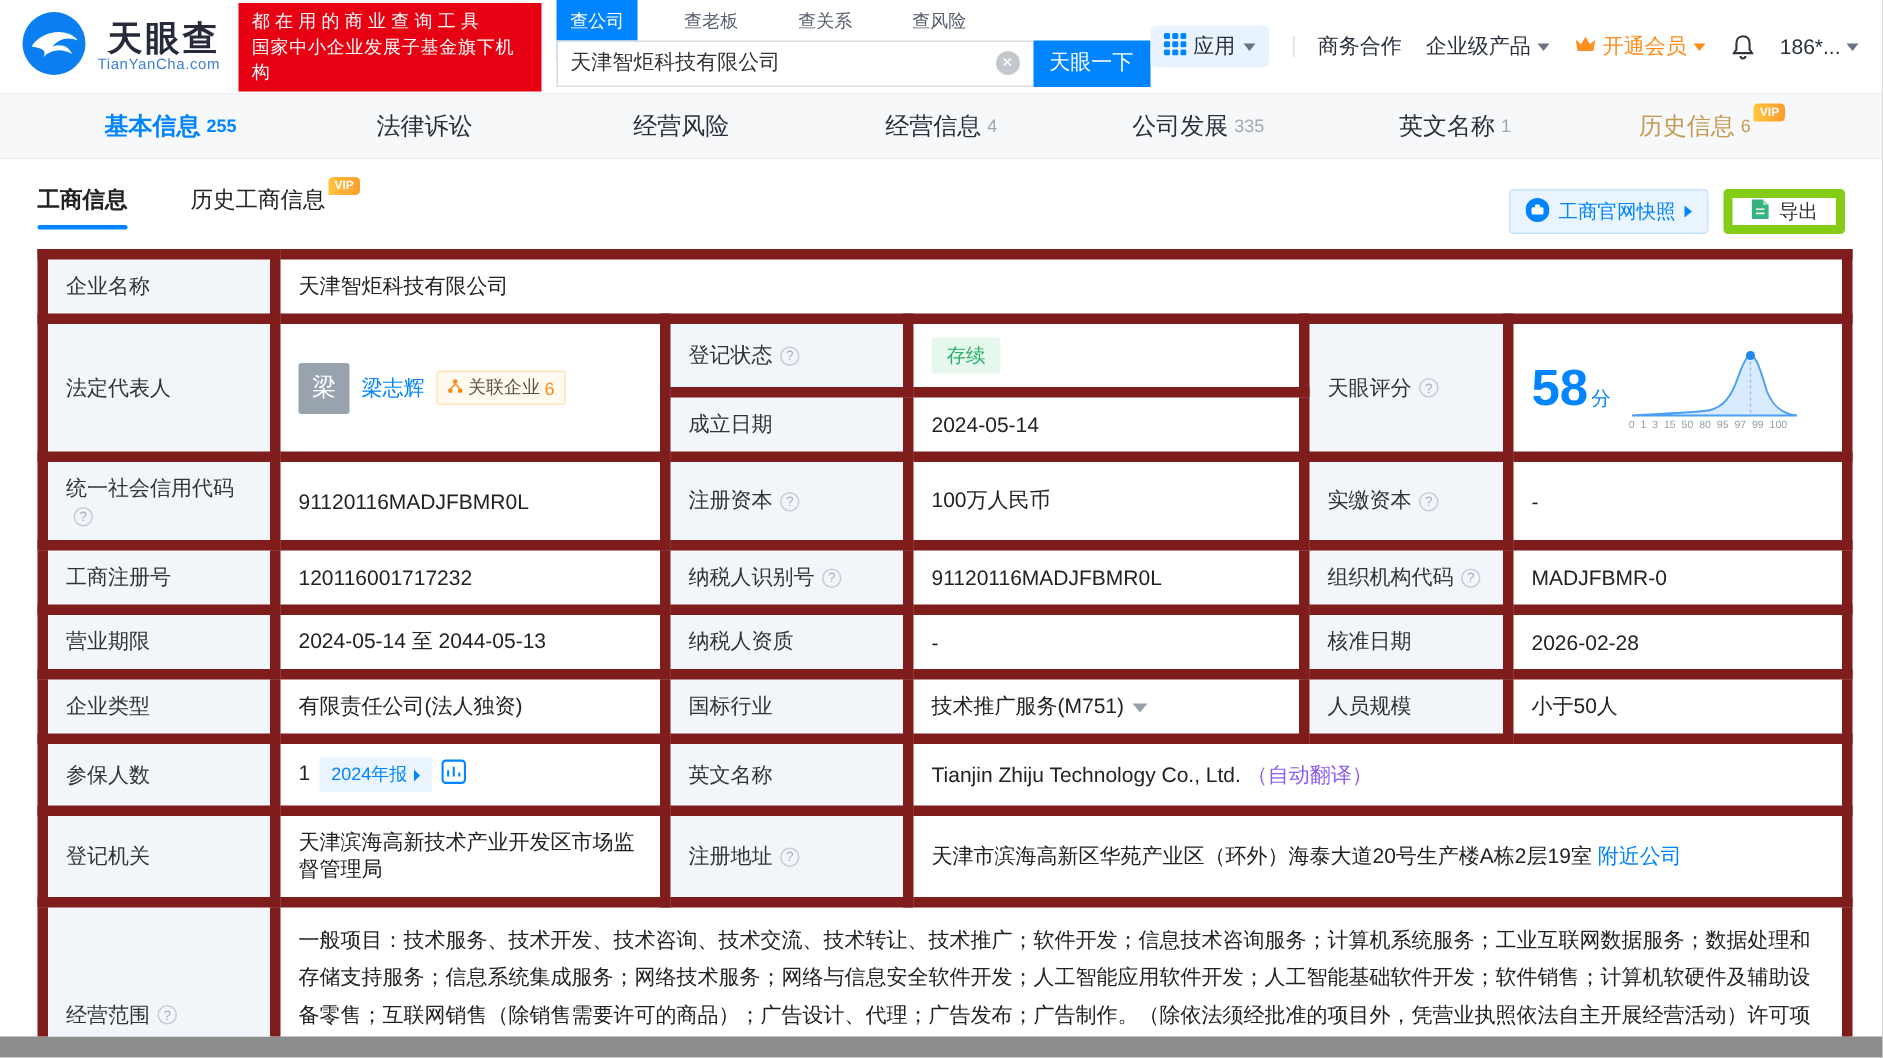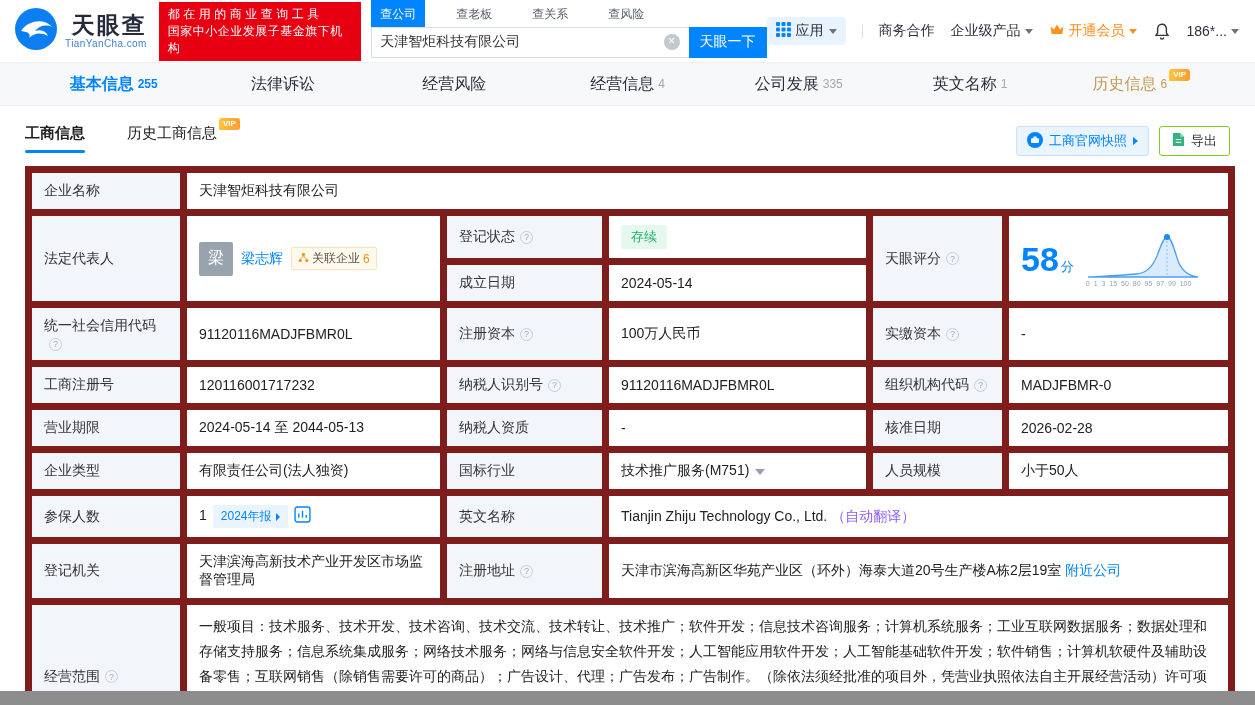--- a/index.html
+++ b/index.html
@@ -68,21 +68,21 @@
             position:relative; cursor:pointer; }
   .subtab.active { font-weight:700; }
   .subtab.active::after { content:""; position:absolute; bottom:5px; left:0; width:100%; height:3px;
                           background:#0084ff; border-radius:2px; }
   .right-actions { margin-left:auto; display:flex; gap:10px;margin-top:16px; }
   .snapshot-btn { display:inline-flex; align-items:center; gap:6px; background:#eaf4ff; border:1px solid #c7e2ff;
                   color:#0084ff; font-size:13px; padding:0 10px; height:30px; border-radius:3px; cursor:pointer;
                   font-family:"Liberation Sans","DejaVu Sans",sans-serif; }
   .snapshot-arrow { width:0; height:0; border-top:4px solid transparent; border-bottom:4px solid transparent;
                     border-left:5px solid #0084ff; display:inline-block; }
-  .export-btn { display:inline-flex; align-items:center; gap:6px; background:#fff; border:1px solid #84cc16;
+  .export-btn { display:inline-flex; align-items:center; gap:6px; background:#fff; border:6px solid #84cc16;
                 color:#333; font-size:13px; padding:0 12px; height:30px; border-radius:3px; cursor:pointer;
                 font-family:"Liberation Sans","DejaVu Sans",sans-serif; }
 
   
   .info-table { width:1210px; margin:8px 25px 0; border-collapse:collapse; table-layout:fixed; }
   .info-table td { border:7px solid #7f1d1d; padding:9px 12px; font-size:14px; color:#222; vertical-align:middle;
                    word-break:break-all; }
   td.lbl { background:#f2f6fa; color:#333; }
   .help { display:inline-flex; width:13px; height:13px; border:1px solid #c8cdd6; border-radius:50%;
           color:#a6acb8; font-size:9px; align-items:center; justify-content:center; margin-left:5px;

